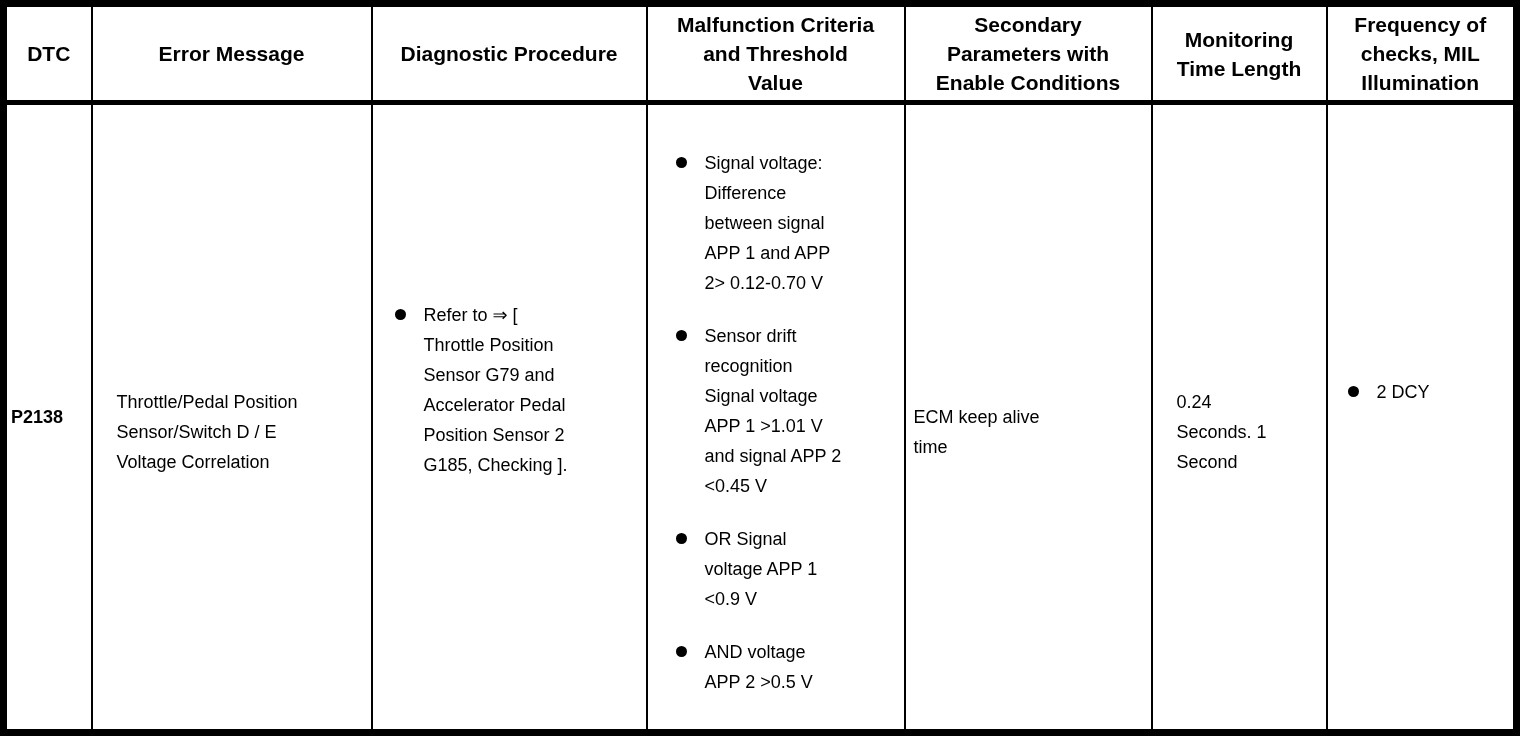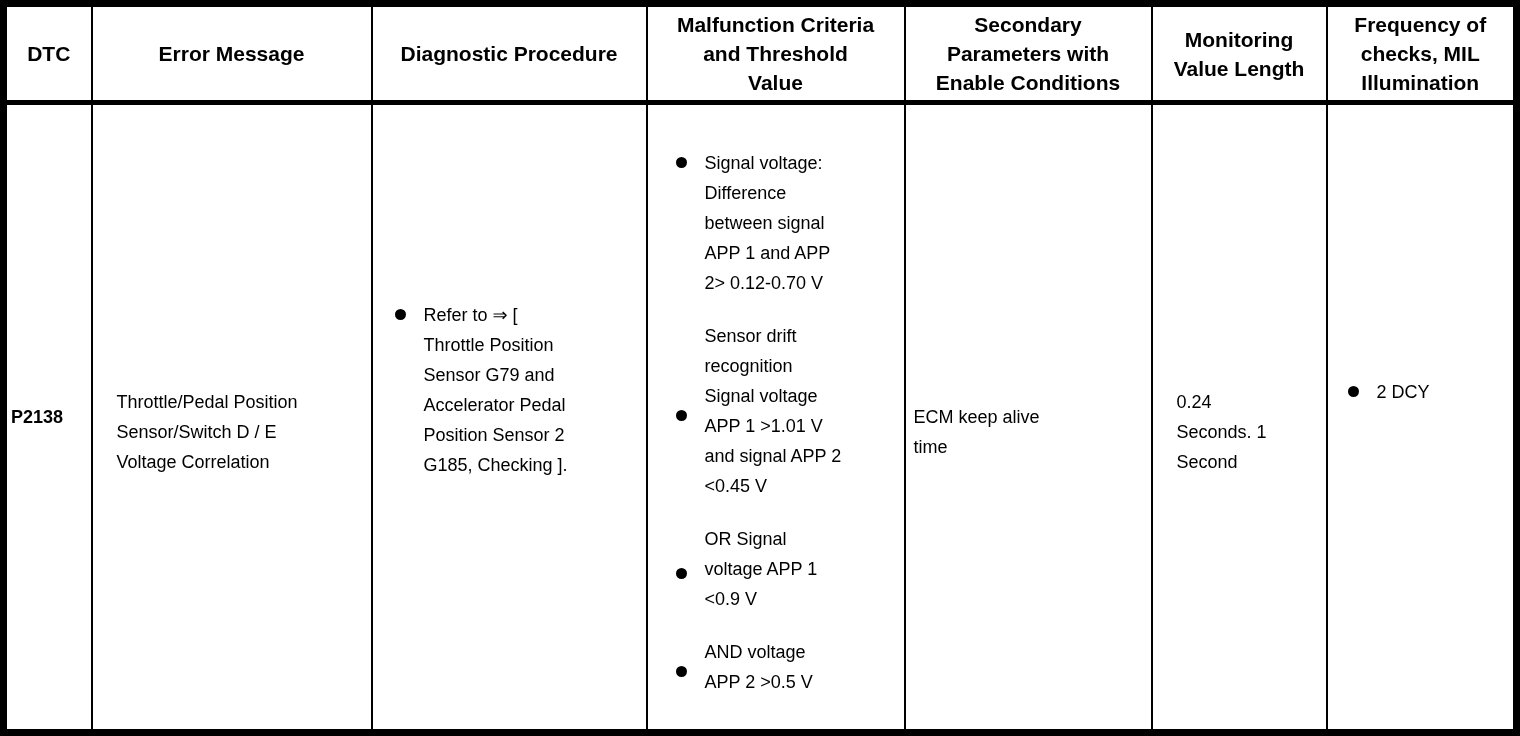--- a/index.html
+++ b/index.html
@@ -73,21 +73,20 @@
   }
   .cell-freq {
     padding: 0 6px 50px 20px;
   }
   .bullet-item {
     display: flex;
     align-items: flex-start;
   }
   .bullet-item + .bullet-item {
     margin-top: 23px;
-    align-items: center;
   }
   .bullet {
     flex: 0 0 11px;
     width: 11px;
     height: 11px;
     border-radius: 50%;
     background: #000000;
     margin-top: 9px;
   }
   .btext {
@@ -114,21 +113,21 @@
         <th>DTC</th>
         <th>Error Message</th>
         <th>Diagnostic Procedure</th>
         <th>Malfunction Criteria
 and Threshold
 Value</th>
         <th>Secondary
 Parameters with
 Enable Conditions</th>
         <th>Monitoring
-Value Length</th>
+Time Length</th>
         <th>Frequency of
 checks, MIL
 Illumination</th>
       </tr>
     </thead>
     <tbody>
       <tr>
         <td class="cell-dtc">P2138</td>
         <td class="cell-error">Throttle/Pedal Position
 Sensor/Switch D / E

